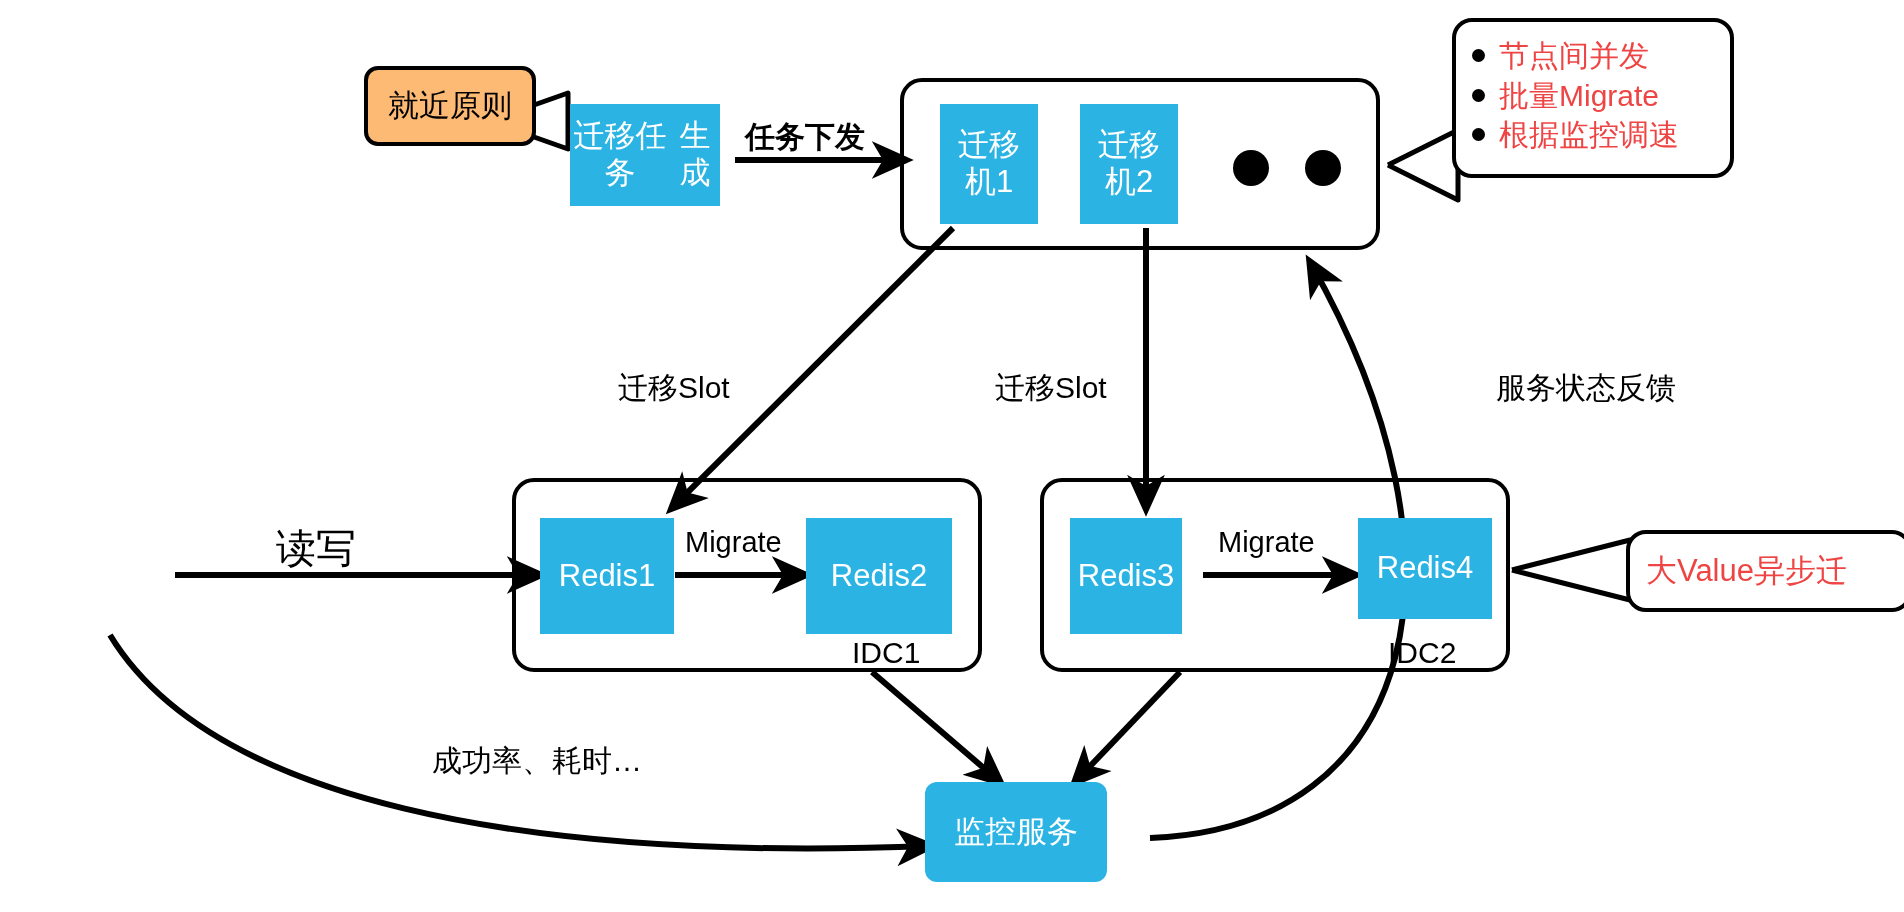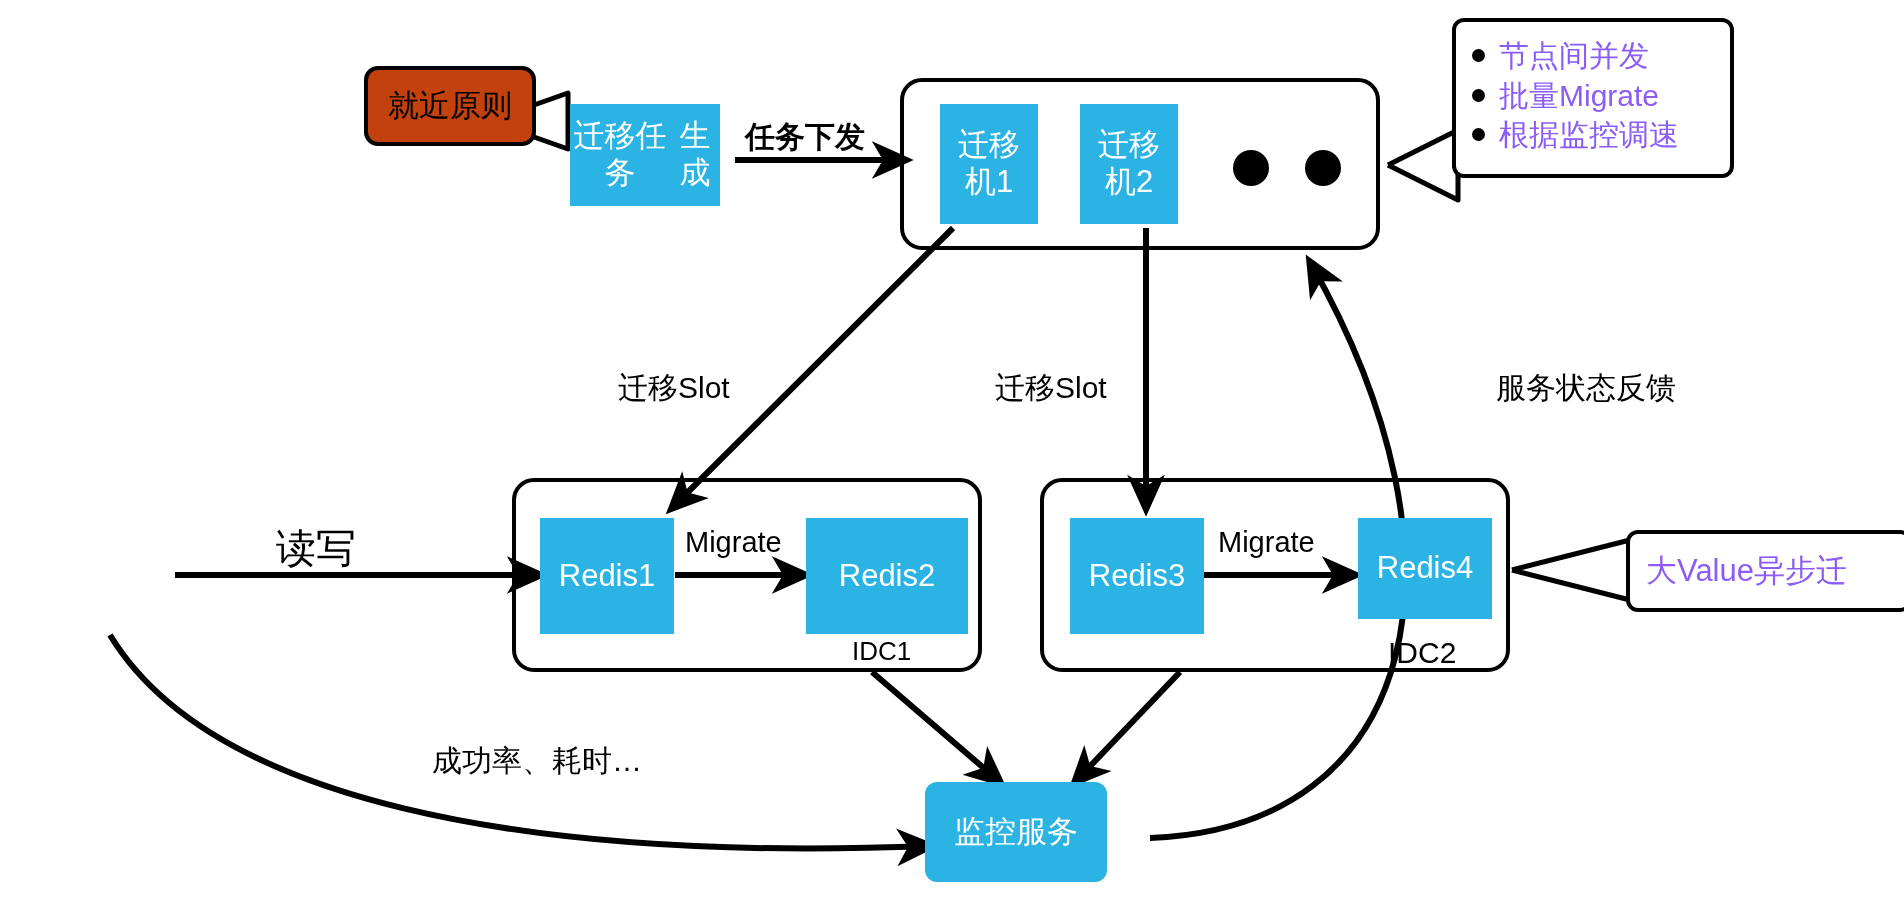--- a/index.html
+++ b/index.html
@@ -38,21 +38,21 @@
   .blue-box {
     background: #2bb3e3;
     color: #ffffff;
     font-weight: 400;
     line-height: 1.18;
   }
   .blue-box.rounded {
     border-radius: 12px;
   }
   .white-card {
-    background: #c2410c;
+    background: #fdba74;
     border: 4px solid #000000;
     border-radius: 14px;
     color: #000000;
   }
   .group-box {
     background: transparent;
     border: 4px solid #000000;
     border-radius: 22px;
   }
   .edge-label {
@@ -72,22 +72,22 @@
   .dot {
     position: absolute;
     background: #000000;
     border-radius: 50%;
   }
   .callout {
     position: absolute;
     box-sizing: border-box;
     background: #ffffff;
     border: 4px solid #000000;
-    border-radius: 12px;
-    color: #8b5cf6;
+    border-radius: 20px;
+    color: #ef4444;
   }
   .callout ul {
     list-style: none;
     margin: 0;
     padding: 14px 18px 14px 16px;
   }
   .callout li {
     display: flex;
     align-items: center;
     font-size: 30px;
@@ -209,31 +209,31 @@
   <div class="node group-box" style="left:512px; top:478px; width:470px; height:194px;"></div>
 
   <div class="node blue-box" style="left:540px; top:518px; width:134px; height:116px; font-size:31px;">
     <span>Redis1</span>
   </div>
 
   <div class="plain-label" style="left:685px; top:528px; font-size:29px;">
     <span>Migrate</span>
   </div>
 
-  <div class="node blue-box" style="left:806px; top:518px; width:162px; height:116px; font-size:31px;">
+  <div class="node blue-box" style="left:806px; top:518px; width:146px; height:116px; font-size:31px;">
     <span>Redis2</span>
   </div>
 
-  <div class="plain-label" style="left:852px; top:638px; font-size:26px;">
+  <div class="plain-label" style="left:852px; top:638px; font-size:30px;">
     <span>IDC1</span>
   </div>
 
   <div class="node group-box" style="left:1040px; top:478px; width:470px; height:194px;"></div>
 
-  <div class="node blue-box" style="left:1070px; top:518px; width:134px; height:116px; font-size:31px;">
+  <div class="node blue-box" style="left:1070px; top:518px; width:112px; height:116px; font-size:31px;">
     <span>Redis3</span>
   </div>
 
   <div class="plain-label" style="left:1218px; top:528px; font-size:29px;">
     <span>Migrate</span>
   </div>
 
   <div class="node blue-box" style="left:1358px; top:518px; width:134px; height:101px; font-size:31px;">
     <span>Redis4</span>
   </div>

